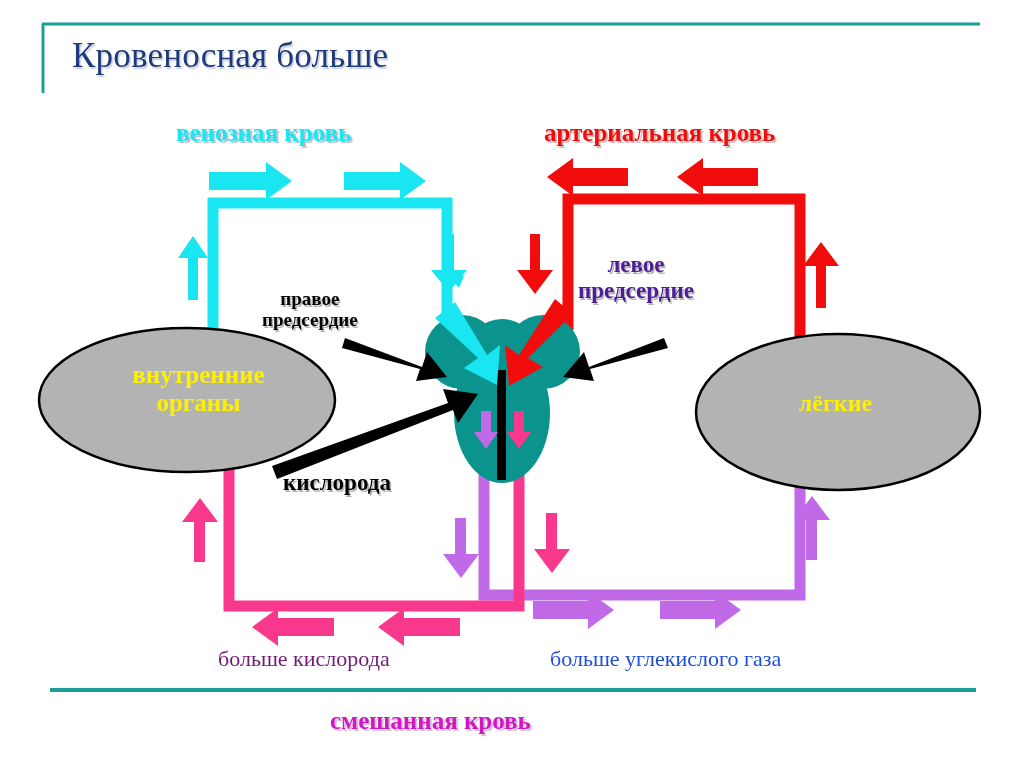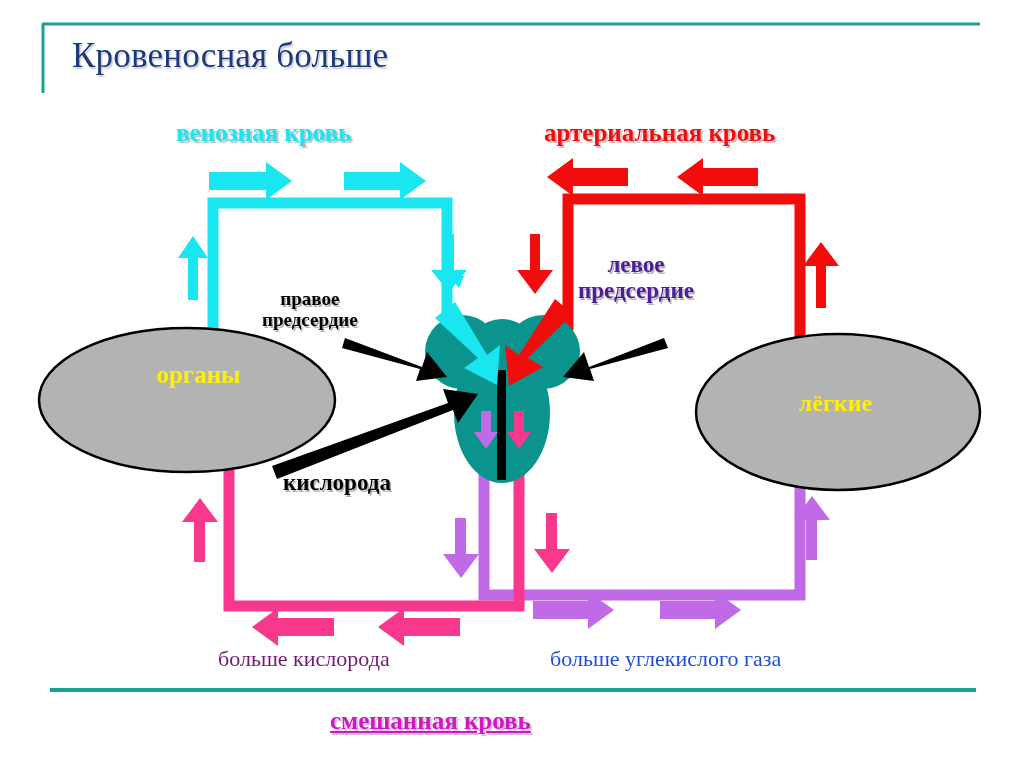--- a/index.html
+++ b/index.html
@@ -109,21 +109,20 @@
     left: 550px; top: 647px;
     font-size: 22px;
     color: #1d4ed8;
   }
   #label-mixed-blood {
     left: 330px; top: 707px;
     font-size: 25px;
     font-weight: bold;
     color: #D117C1;
     text-shadow: 2px 2px 1px rgba(160,130,170,0.5);
-    text-decoration: underline;
   }
 </style>
 </head>
 <body>
 
 <div id="stage">
 
   <svg id="svg-layer" viewBox="0 0 1024 767" xmlns="http://www.w3.org/2000/svg">
 
     <g>
@@ -265,20 +264,21 @@
   </div>
 
   <div class="txt" id="label-left-atrium">
     <div>левое</div>
     <div>предсердие</div>
   </div>
 
   <div class="txt" id="label-ventricle">кислорода</div>
 
   <div class="txt" id="label-organs">
+    <div>внутренние</div>
     <div>органы</div>
   </div>
 
   <div class="txt" id="label-lungs">лёгкие</div>
 
   <div class="txt" id="label-more-oxygen">больше кислорода</div>
 
   <div class="txt" id="label-more-co2">больше углекислого газа</div>
 
   <div class="txt" id="label-mixed-blood">смешанная кровь</div>

